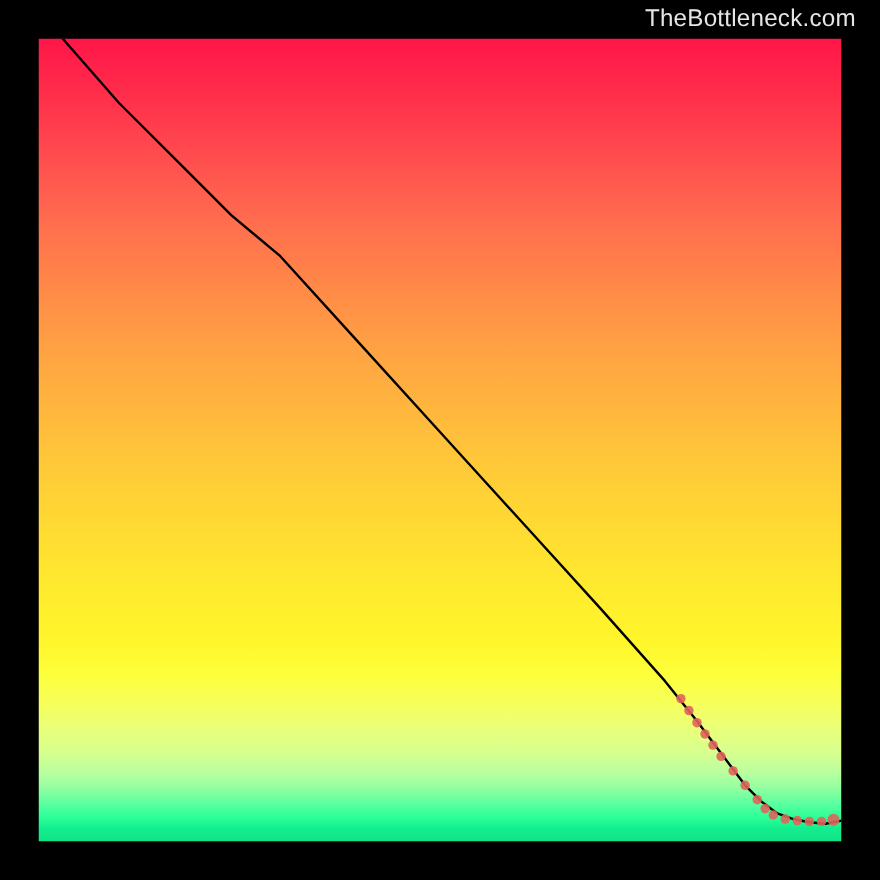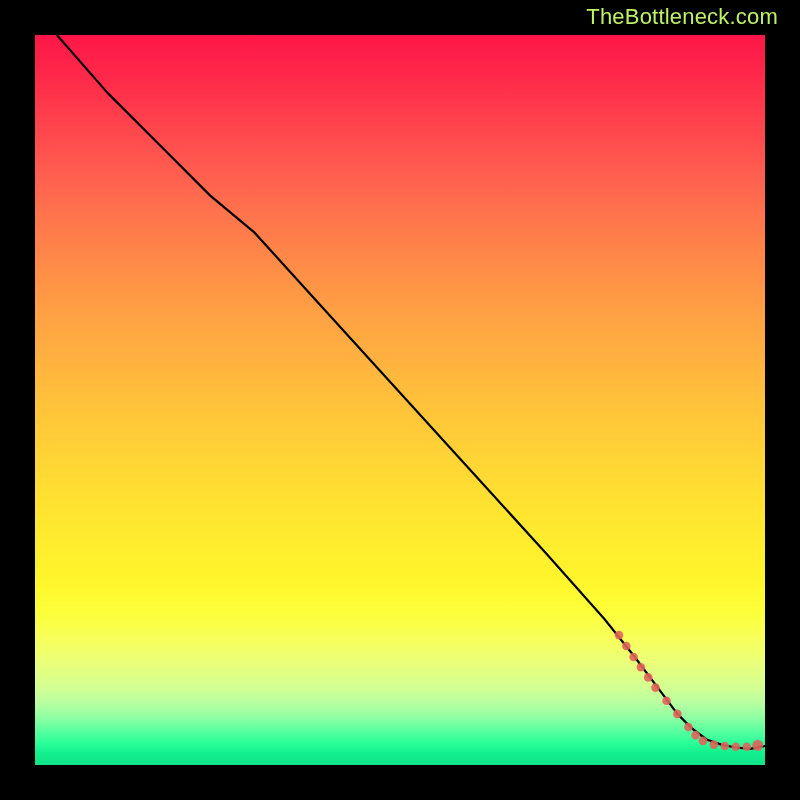--- a/index.html
+++ b/index.html
@@ -14,21 +14,21 @@
   .frame {
     position: relative;
     width: 800px;
     height: 800px;
     background: #000;
   }
   .watermark {
     position: absolute;
     top: 4px;
     right: 22px;
-    color: #bef264;
+    color: #e5e5e5;
     font-size: 22px;
     font-weight: 500;
     letter-spacing: 0.2px;
     z-index: 10;
   }
   .plot-area {
     position: absolute;
     left: 35px;
     top: 35px;
     width: 730px;

